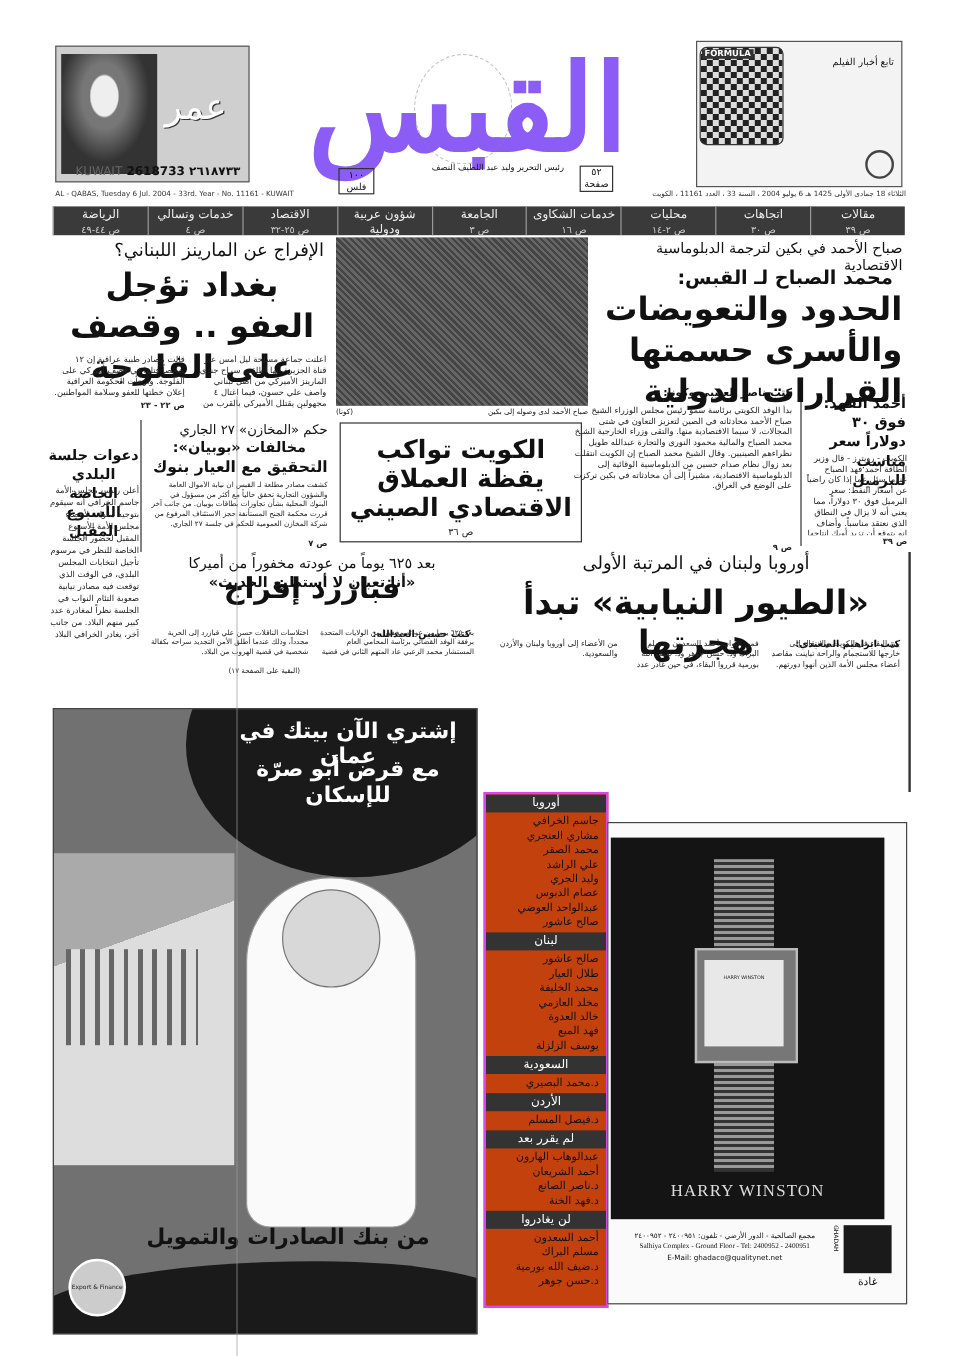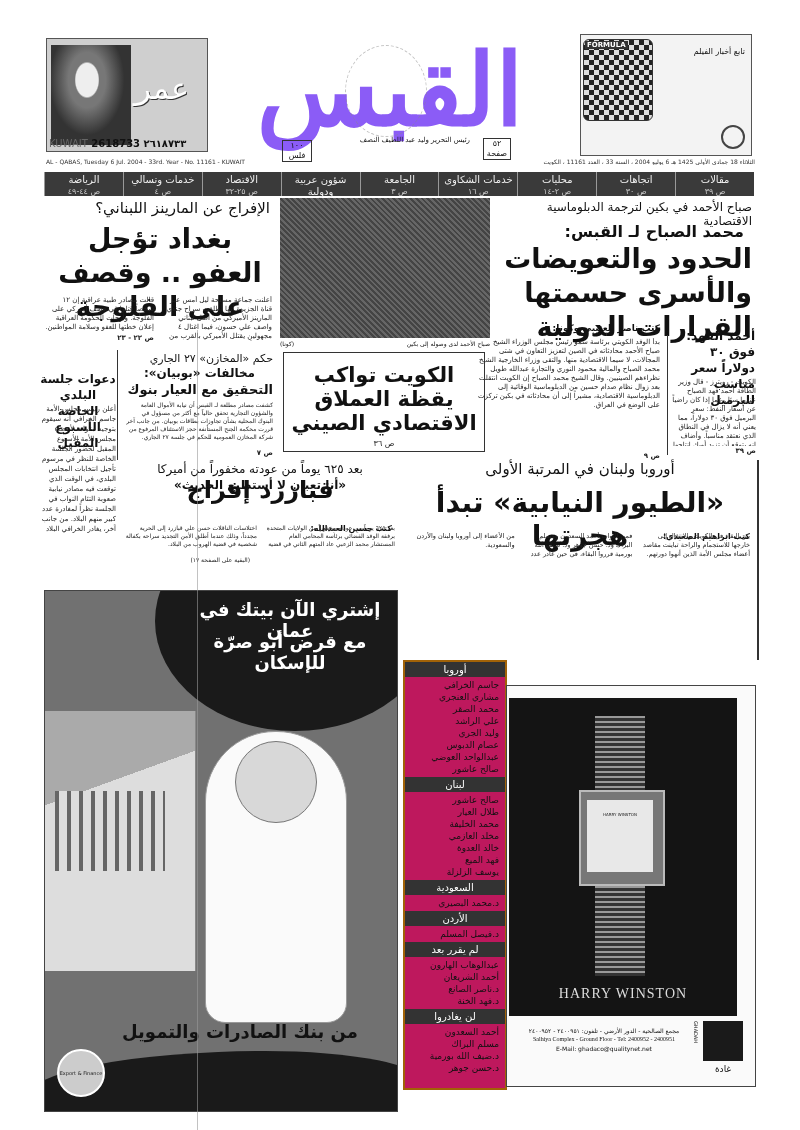--- a/index.html
+++ b/index.html
@@ -14,32 +14,32 @@
   .navbar{background:#3a3a3a;display:flex;direction:rtl;}
   .navcell{flex:1;border-left:1px solid #999;color:#eee;font-size:10px;text-align:center;padding-top:2px;line-height:12px;}
   .navcell .pg{font-size:8px;color:#ccc;}
   .hl-sub{font-family:"DejaVu Sans",sans-serif;}
   .hl-main{font-family:"DejaVu Sans",sans-serif;font-weight:900;letter-spacing:-0.5px;}
   .body-text{font-size:7px;line-height:9px;color:#222;}
   .byline{font-size:9px;font-weight:bold;}
   .photo{background:#555;background-image:repeating-linear-gradient(45deg,#666 0 2px,#444 2px 4px);}
   .rule{background:#333;}
   .box{border:1px solid #333;}
-  .listbox{border:2px solid #a16207;background:#be185d;}
+  .listbox{border:2px solid #d946ef;background:#c2410c;}
   .lhead{background:#333;color:#fff;font-size:10px;text-align:center;padding:2px 0;}
   .lname{font-size:9px;line-height:12px;padding-right:6px;}
   .dark{background:#1a1a1a;}
 </style>
 </head>
 <body>
 
 <div class="abs topad gray" style="left:46px;top:38px;width:160px;height:112px;background:#cfcfcf;">
   <div class="abs" style="left:4px;top:6px;width:80px;height:100px;background:radial-gradient(ellipse at 45% 35%,#eee 0 18%,#777 20% 30%,#333 60%);"></div>
-  <div class="abs" style="right:18px;top:32px;font-size:30px;font-family:Liberation Mono, monospace;color:#fff;text-shadow:1px 1px 0 #333;">عمر</div>
-  <div class="abs" style="left:2px;bottom:2px;font-size:10px;font-weight:bold;margin-top:44px;">
+  <div class="abs" style="right:18px;top:32px;font-size:30px;font-family:Liberation Serif, serif;color:#fff;text-shadow:1px 1px 0 #333;">عمر</div>
+  <div class="abs" style="left:16px;bottom:2px;font-size:10px;font-weight:bold;margin-top:44px;">
     <span style="font-weight:normal;color:#666;">KUWAIT</span>
     <span>2618733</span>
     <span>٢٦١٨٧٣٣</span>
   </div>
 </div>
 <div class="abs" style="left:46px;top:158px;font-size:6px;color:#333;">AL - QABAS, Tuesday 6 Jul. 2004 - 33rd. Year - No. 11161 - KUWAIT</div>
 
 <div class="abs logo ctr" style="left:225px;top:30px;width:330px;font-size:100px;line-height:120px;">القبس</div>
 <div class="abs" style="left:345px;top:45px;width:80px;height:90px;border-radius:50%;border:1px dashed #888;opacity:0.5;"></div>
 <div class="abs box ctr" style="left:282px;top:140px;width:28px;font-size:8px;line-height:10px;">١٠٠ فلس</div>

